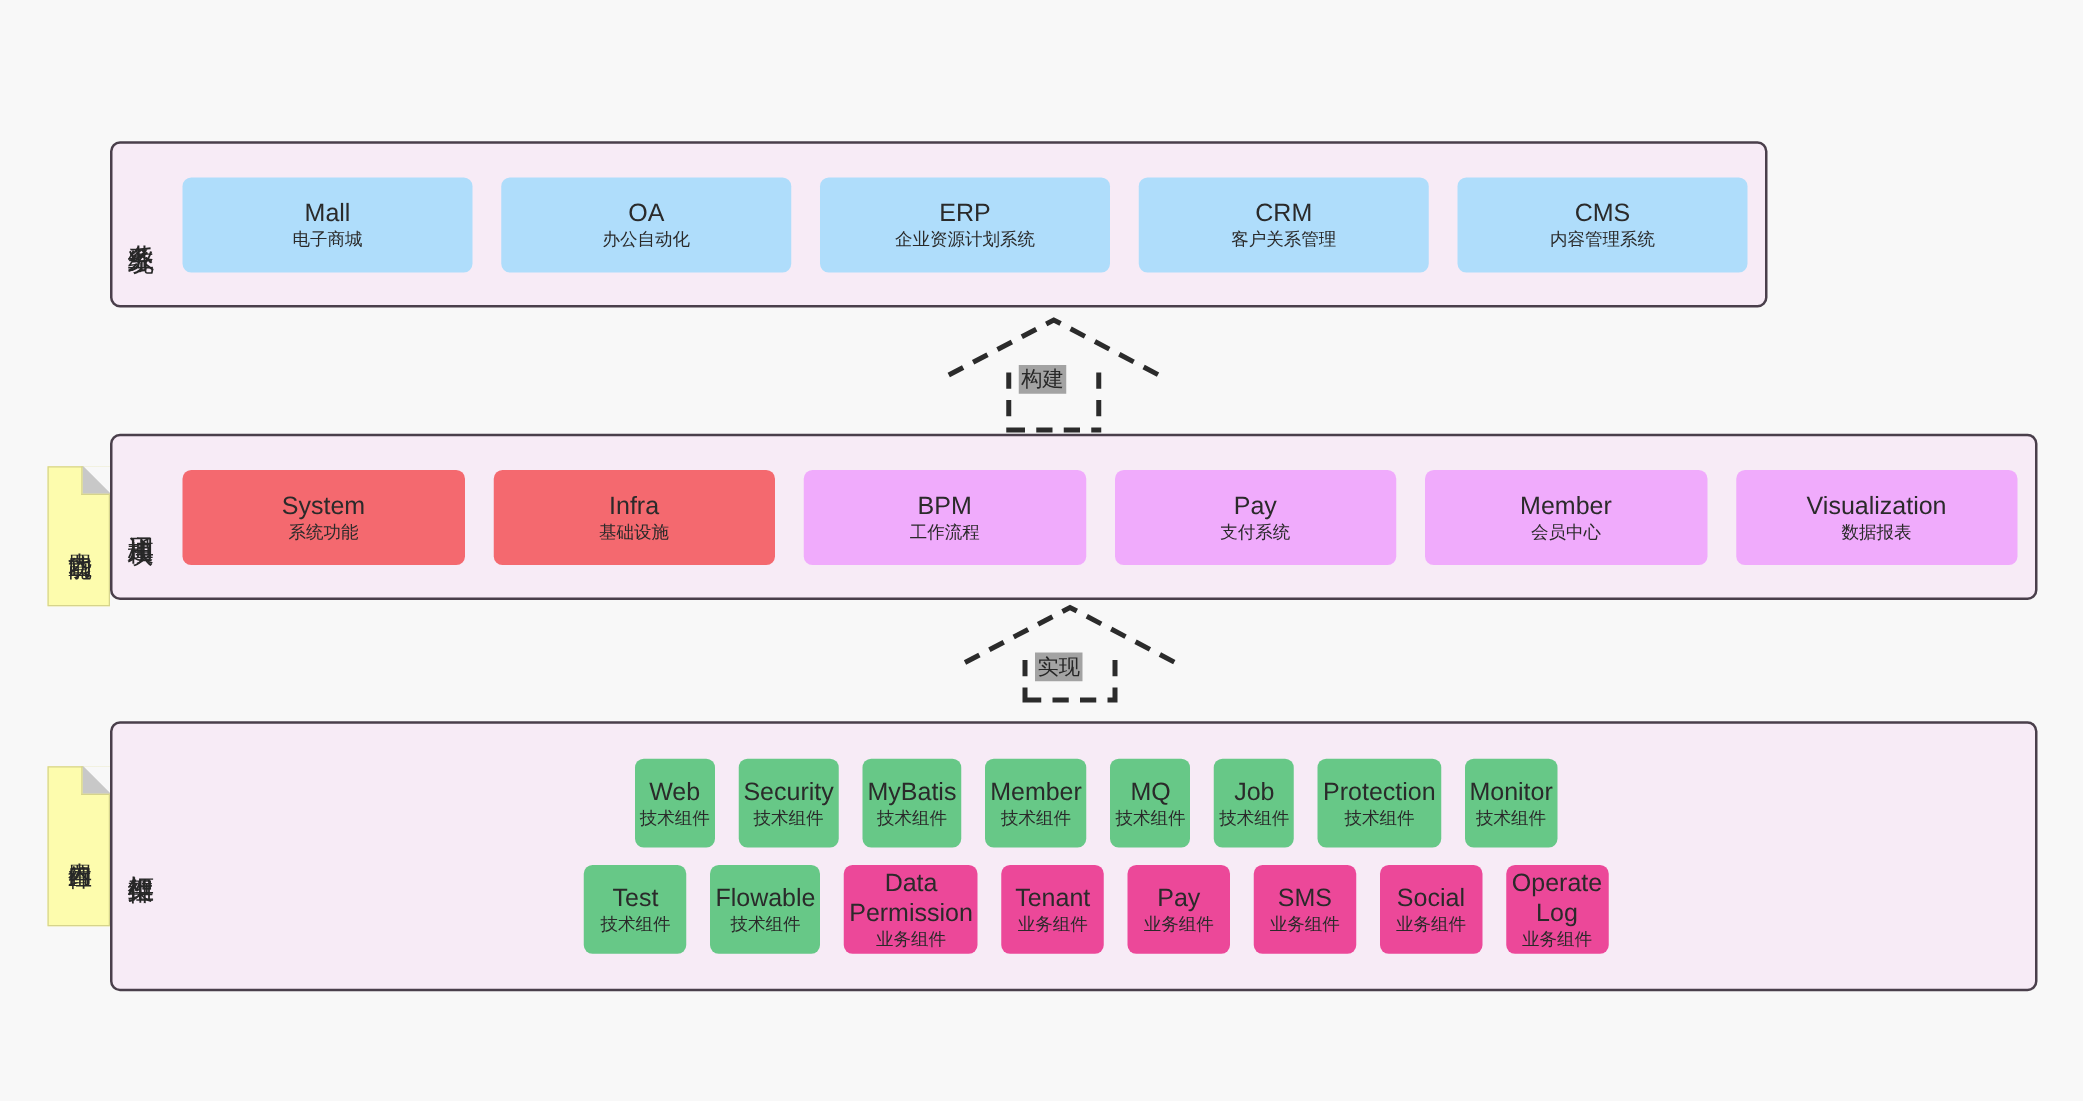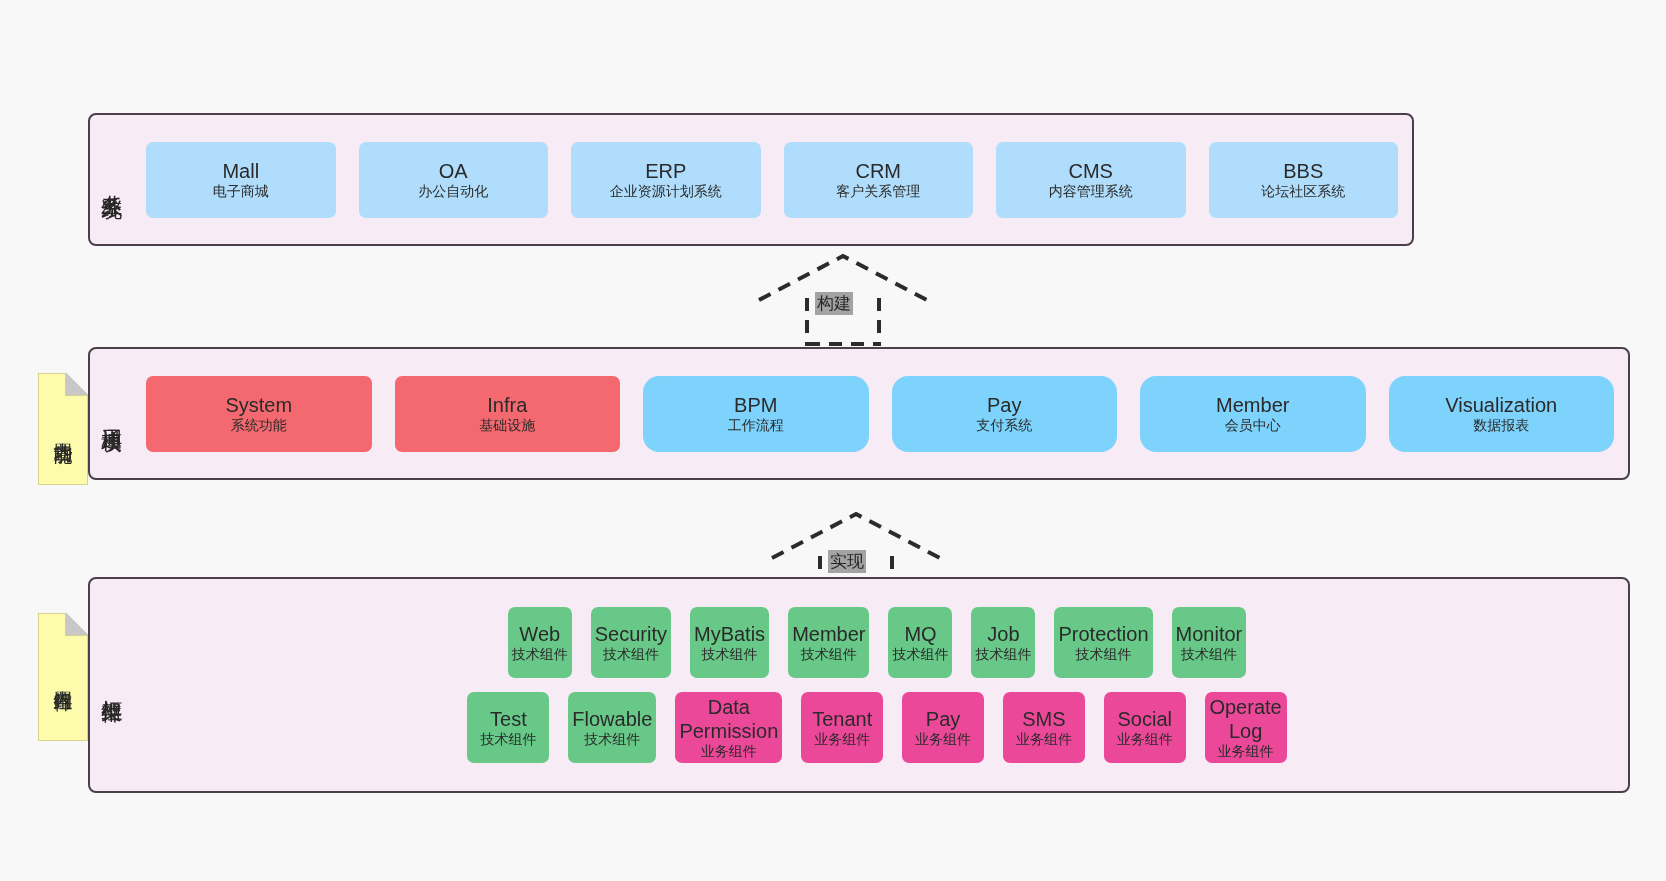--- a/index.html
+++ b/index.html
@@ -80,21 +80,21 @@
     align-items: center;
     gap: 14px;
     padding: 0 14px 0 6px;
   }
   .comp-row { display: flex; gap: 19px; align-items: stretch; }
   .comp-row .node { flex: 1 1 0; height: 71px; }
 
   
   .c-blue        { background: #afddfb; }
   .c-red         { background: #f4696f; }
-  .c-pink        { background: #7dd3fc; border-radius: 16px; }
+  .c-pink        { background: #f0abfc; }
   .c-green       { background: #67c887; }
   .c-lightgreen  { background: #ec4899; }
 
   
   .note {
     position: absolute;
     background: #fdfcad;
     border: 1px solid #d6d48c;
     display: flex;
     align-items: center;
@@ -125,21 +125,21 @@
   .conn-label {
     position: absolute;
     font-size: 17px;
     color: #272727;
     background: #a3a3a3;
     padding: 0 2px;
     white-space: nowrap;
   }
   #conn-build { left: 757px; top: 252px; width: 172px; height: 94px; }
   #conn-build .conn-label { left: 58px; top: 40px; }
-  #conn-impl  { left: 770px; top: 510px; width: 172px; height: 80px; }
+  #conn-impl  { left: 770px; top: 482px; width: 172px; height: 80px; }
   #conn-impl  .conn-label { left: 58px; top: 40px; }
 </style>
 </head>
 <body>
 
 <div class="canvas">
 
   <div class="layer" id="layer-business">
     <div class="layer-title">业务系统</div>
     <div class="layer-body">
@@ -155,24 +155,20 @@
         <span class="n-en">ERP</span>
         <span class="n-cn">企业资源计划系统</span>
       </div>
       <div class="node c-blue">
         <span class="n-en">CRM</span>
         <span class="n-cn">客户关系管理</span>
       </div>
       <div class="node c-blue">
         <span class="n-en">CMS</span>
         <span class="n-cn">内容管理系统</span>
-      </div>
-      <div class="node c-blue">
-        <span class="n-en">BBS</span>
-        <span class="n-cn">论坛社区系统</span>
       </div>
     </div>
   </div>
 
   <div class="connector" id="conn-build">
     <svg width="172" height="94" viewBox="0 0 172 94">
       <path d="M2 48 L86 4 L170 48" fill="none" stroke="#2b2b2b" stroke-width="4" stroke-dasharray="13 9" stroke-linecap="butt"></path>
       <path d="M50 46 L50 94 M122 46 L122 94 M50 92 L122 92" fill="none" stroke="#2b2b2b" stroke-width="4" stroke-dasharray="13 9" stroke-linecap="butt"></path>
     </svg>
     <span class="conn-label">构建</span>

